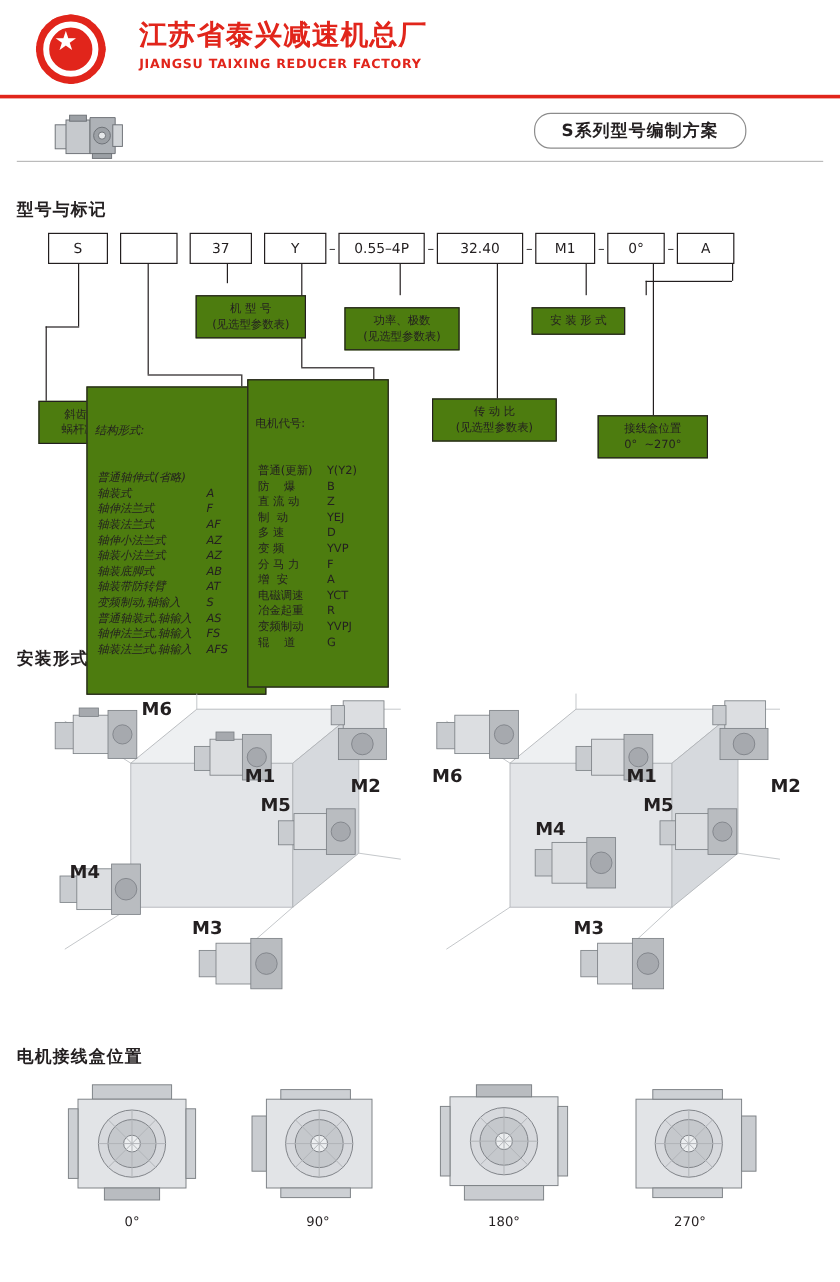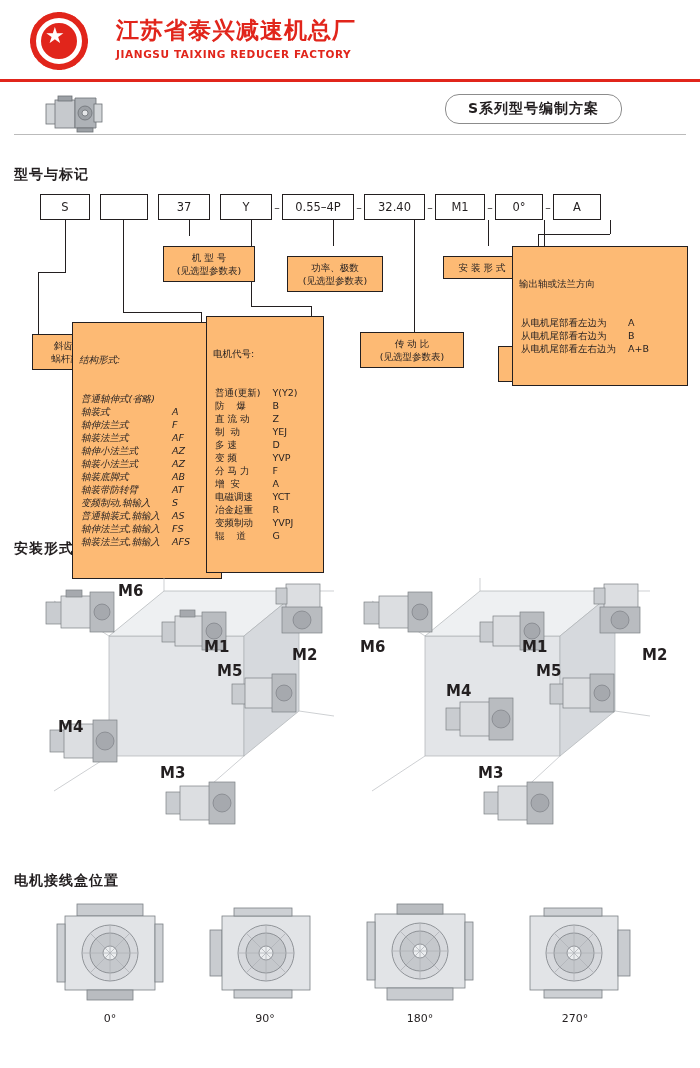--- a/index.html
+++ b/index.html
@@ -146,21 +146,21 @@
     text-align:center;
     font-size:11px;
   }
 
   .vline { position:absolute; width:1px; background:#231f20; }
   .hline { position:absolute; height:1px; background:#231f20; }
 
   .box {
     position:absolute;
     border:1px solid #231f20;
-    background:#fdba74;
+    background:#4d7c0f;
     font-size:9.5px;
     line-height:13px;
     padding:4px 6px;
     white-space:pre;
   }
   .b-center { text-align:center; }
 
   .tbl { border-collapse:collapse; font-size:9.5px; line-height:13px; }
   .tbl td { padding:0 2px; white-space:pre; }
   .tbl td.code { padding-left:10px; }
@@ -248,21 +248,21 @@
     <div class="cell" style="width:50px">S</div>
     <div class="dash"></div>
     <div class="cell" style="width:46px"></div>
     <div class="dash"></div>
     <div class="cell" style="width:52px">37</div>
     <div class="dash"></div>
     <div class="cell" style="width:52px">Y</div>
     <div class="dash">–</div>
     <div class="cell" style="width:72px">0.55–4P</div>
     <div class="dash">–</div>
-    <div class="cell" style="width:61px">32.40</div>
+    <div class="cell" style="width:72px">32.40</div>
     <div class="dash">–</div>
     <div class="cell" style="width:50px">M1</div>
     <div class="dash">–</div>
     <div class="cell" style="width:46px">0°</div>
     <div class="dash">–</div>
     <div class="cell" style="width:46px">A</div>
   </div>
 
   <div class="vline" style="left:65px; top:26px; height:52px;"></div>
   <div class="hline" style="left:38px; top:78px; width:28px;"></div>
@@ -300,37 +300,20 @@
 (见选型参数表)</div>
 
   <div class="box b-center" style="left:360px; top:138px; width:104px;">传 动 比
 (见选型参数表)</div>
 
   <div class="box b-center" style="left:443px; top:62px; width:78px;">安 装 形 式</div>
 
   <div class="box b-center" style="left:498px; top:152px; width:92px;">接线盒位置
 0°  ~270°</div>
 
-  <div class="box" style="left:512px; top:52px; width:176px;">
-    <div>输出轴或法兰方向</div>
-    <table class="tbl">
-      <tbody><tr>
-        <td>从电机尾部看左边为</td>
-        <td class="code">A</td>
-      </tr>
-      <tr>
-        <td>从电机尾部看右边为</td>
-        <td class="code">B</td>
-      </tr>
-      <tr>
-        <td>从电机尾部看左右边为</td>
-        <td class="code">A+B</td>
-      </tr>
-    </tbody></table>
-  </div>
 
   <div class="box" style="left:72px; top:128px; width:150px;font-style:italic;">
     <div>结构形式:</div>
     <table class="tbl">
       <tbody><tr><td>普通轴伸式(省略)</td><td class="code"></td></tr>
       <tr><td>轴装式</td><td class="code">A</td></tr>
       <tr><td>轴伸法兰式</td><td class="code">F</td></tr>
       <tr><td>轴装法兰式</td><td class="code">AF</td></tr>
       <tr><td>轴伸小法兰式</td><td class="code">AZ</td></tr>
       <tr><td>轴装小法兰式</td><td class="code">AZ</td></tr>

